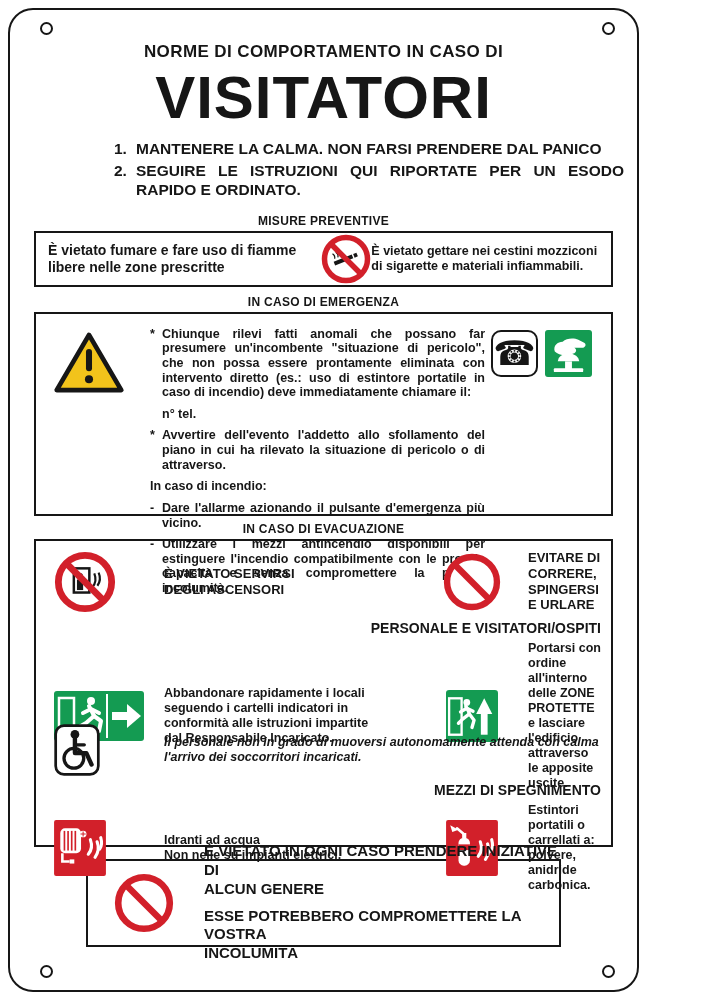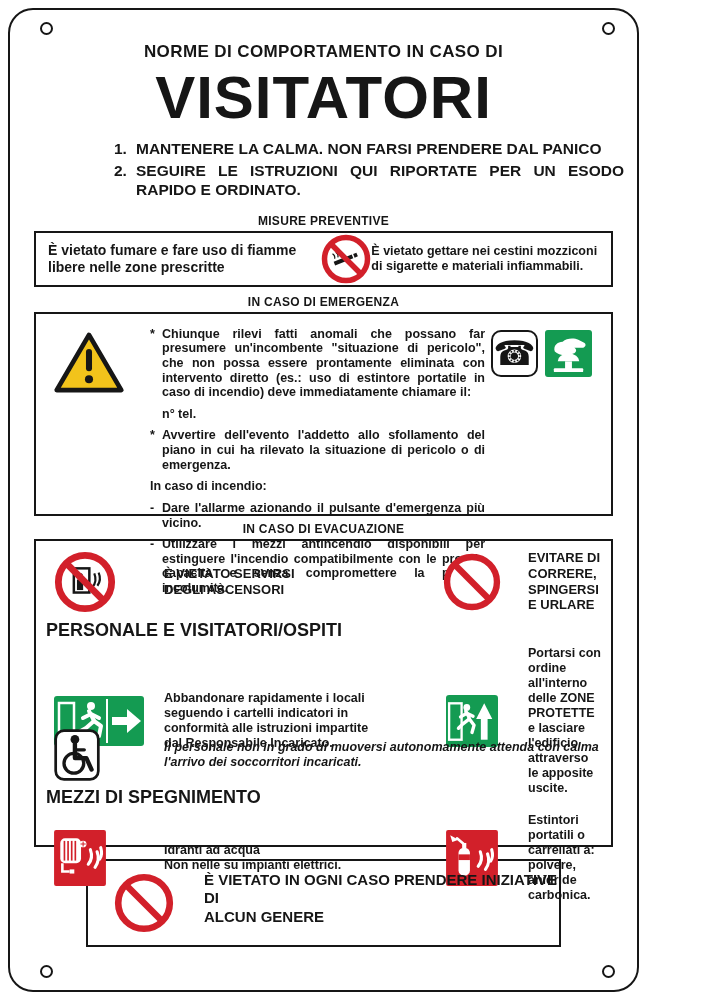--- a/index.html
+++ b/index.html
@@ -46,21 +46,21 @@
   .phone-box span{font-family:"DejaVu Sans",sans-serif;font-size:34px;line-height:1;color:var(--ink);}
   
   .box-evac{height:308px;padding:8px 10px 0 10px;margin-bottom:12px;}
   .evac-grid{display:grid;grid-template-columns:118px 252px 112px 1fr;align-items:center;}
   .row1{height:66px;}
   .row2{height:82px;}
   .row3{height:54px;font-style:italic;}
   .row4{height:62px;}
   .caps-txt{font-size:13px;line-height:1.2;}
   .para-txt{font-size:12.5px;line-height:1.2;}
-  .mini-title{text-align:left;font-size:18px;margin:5px 0 5px 0;}
+  .mini-title{text-align:right;font-size:14px;margin:5px 0 5px 0;}
   .icn-center{justify-self:center;}
   .icn-left{justify-self:start;margin-left:8px;}
   .span-rest{grid-column:2/5;}
   
   .box-footer{height:88px;margin:0 76px;display:flex;align-items:center;}
   .footer-icn{margin-left:26px;flex:0 0 auto;display:flex;}
   .footer-texts{margin-left:30px;font-size:15px;line-height:1.25;}
   .footer-texts .l1{margin-bottom:8px;}
   
   .fr{fill:var(--red);} .sr{stroke:var(--red);}
@@ -124,21 +124,21 @@
         </svg>
       </div>
       <div class="emerg-text">
         <div class="bullet">
           <span class="mark">*</span>
           <span class="btext">Chiunque rilevi fatti anomali che possano far presumere un'incombente "situazione di pericolo", che non possa essere prontamente eliminata con intervento diretto (es.: uso di estintore portatile in caso di incendio) deve immediatamente chiamare il:</span>
         </div>
         <div class="telline">n° tel.</div>
         <div class="bullet">
           <span class="mark">*</span>
-          <span class="btext">Avvertire dell'evento l'addetto allo sfollamento del piano in cui ha rilevato la situazione di pericolo o di emergenza.</span>
+          <span class="btext">Avvertire dell'evento l'addetto allo sfollamento del piano in cui ha rilevato la situazione di pericolo o di attraverso.</span>
         </div>
         <div class="fire-label">In caso di incendio:</div>
         <div class="bullet">
           <span class="mark">-</span>
           <span class="btext">Dare l'allarme azionando il pulsante d'emergenza più vicino.</span>
         </div>
         <div class="bullet">
           <span class="mark">-</span>
           <span class="btext">Utilizzare i mezzi antincendio disponibili per estinguere l'incendio compatibilmente con le proprie capacità e senza compromettere la propria incolumità.</span>
         </div>
@@ -277,17 +277,19 @@
     <div class="box box-footer">
       <div class="footer-icn">
         <svg width="60" height="60" viewBox="0 0 100 100">
           <circle cx="50" cy="50" r="43" class="fw sr" stroke-width="11"></circle>
           <line x1="20" y1="20" x2="80" y2="80" class="sr" stroke-width="11"></line>
         </svg>
       </div>
       <div class="footer-texts">
         <div class="l1 prewrap">È VIETATO IN OGNI CASO PRENDERE INIZIATIVE DI
 ALCUN GENERE</div>
+        <div class="l2 prewrap">ESSE POTREBBERO COMPROMETTERE LA VOSTRA
+INCOLUMITÀ</div>
       </div>
     </div>
 
   </div>
 </div>
 
 </body></html>

